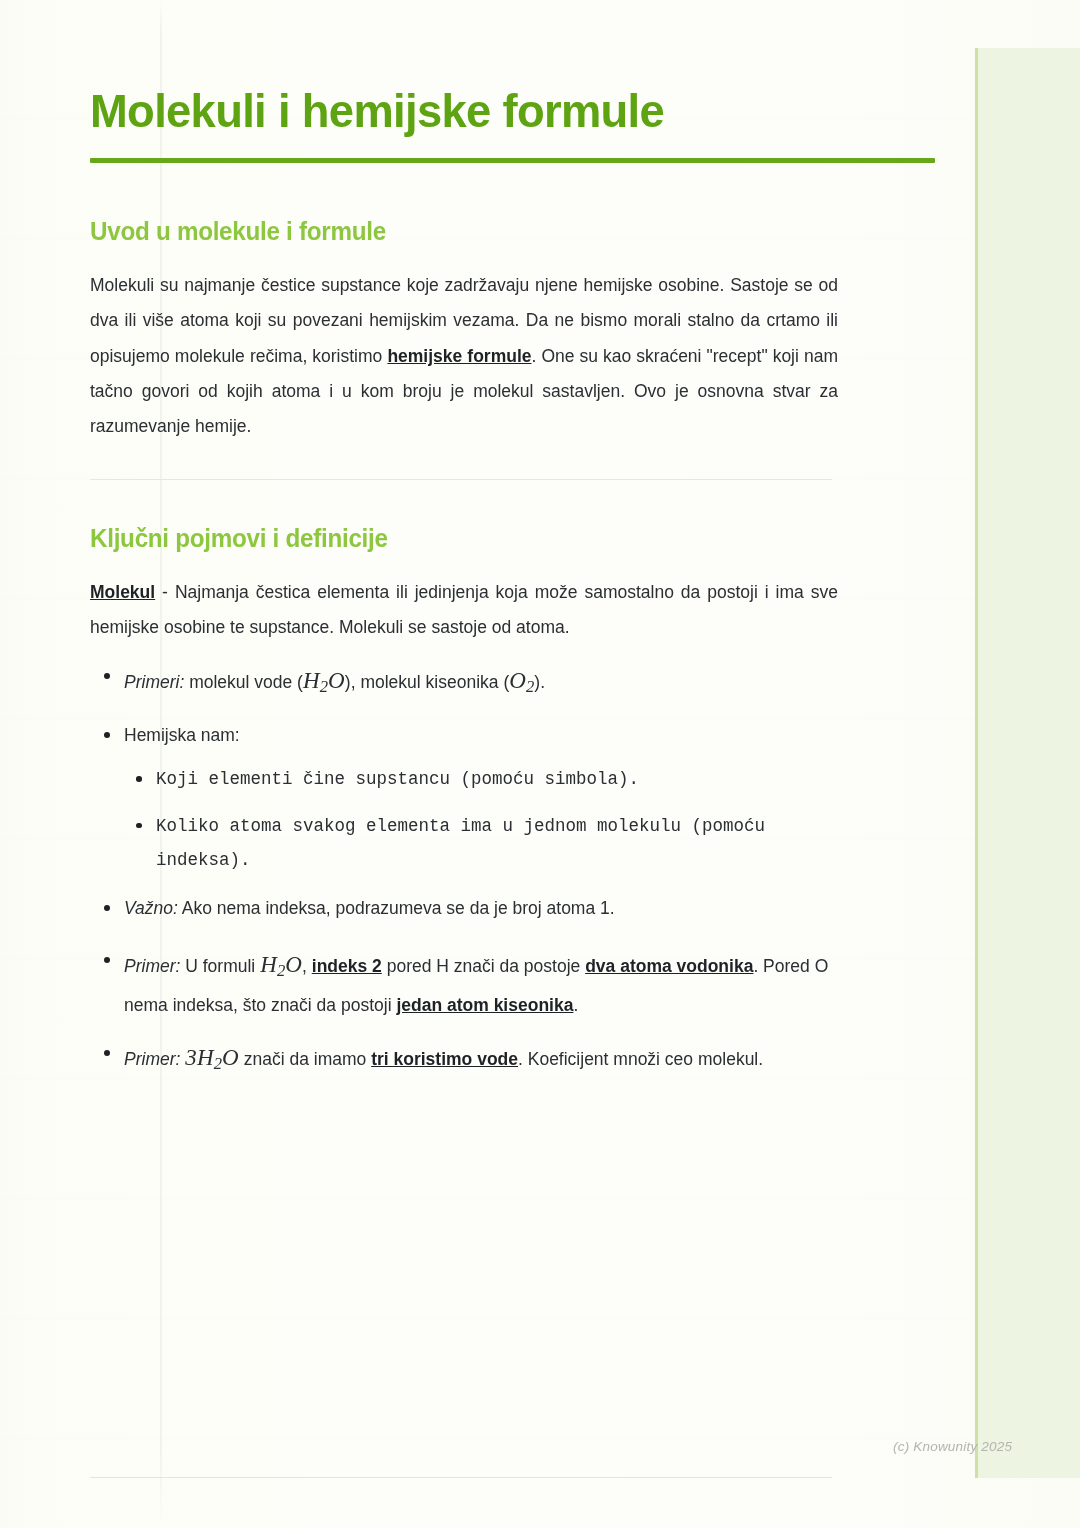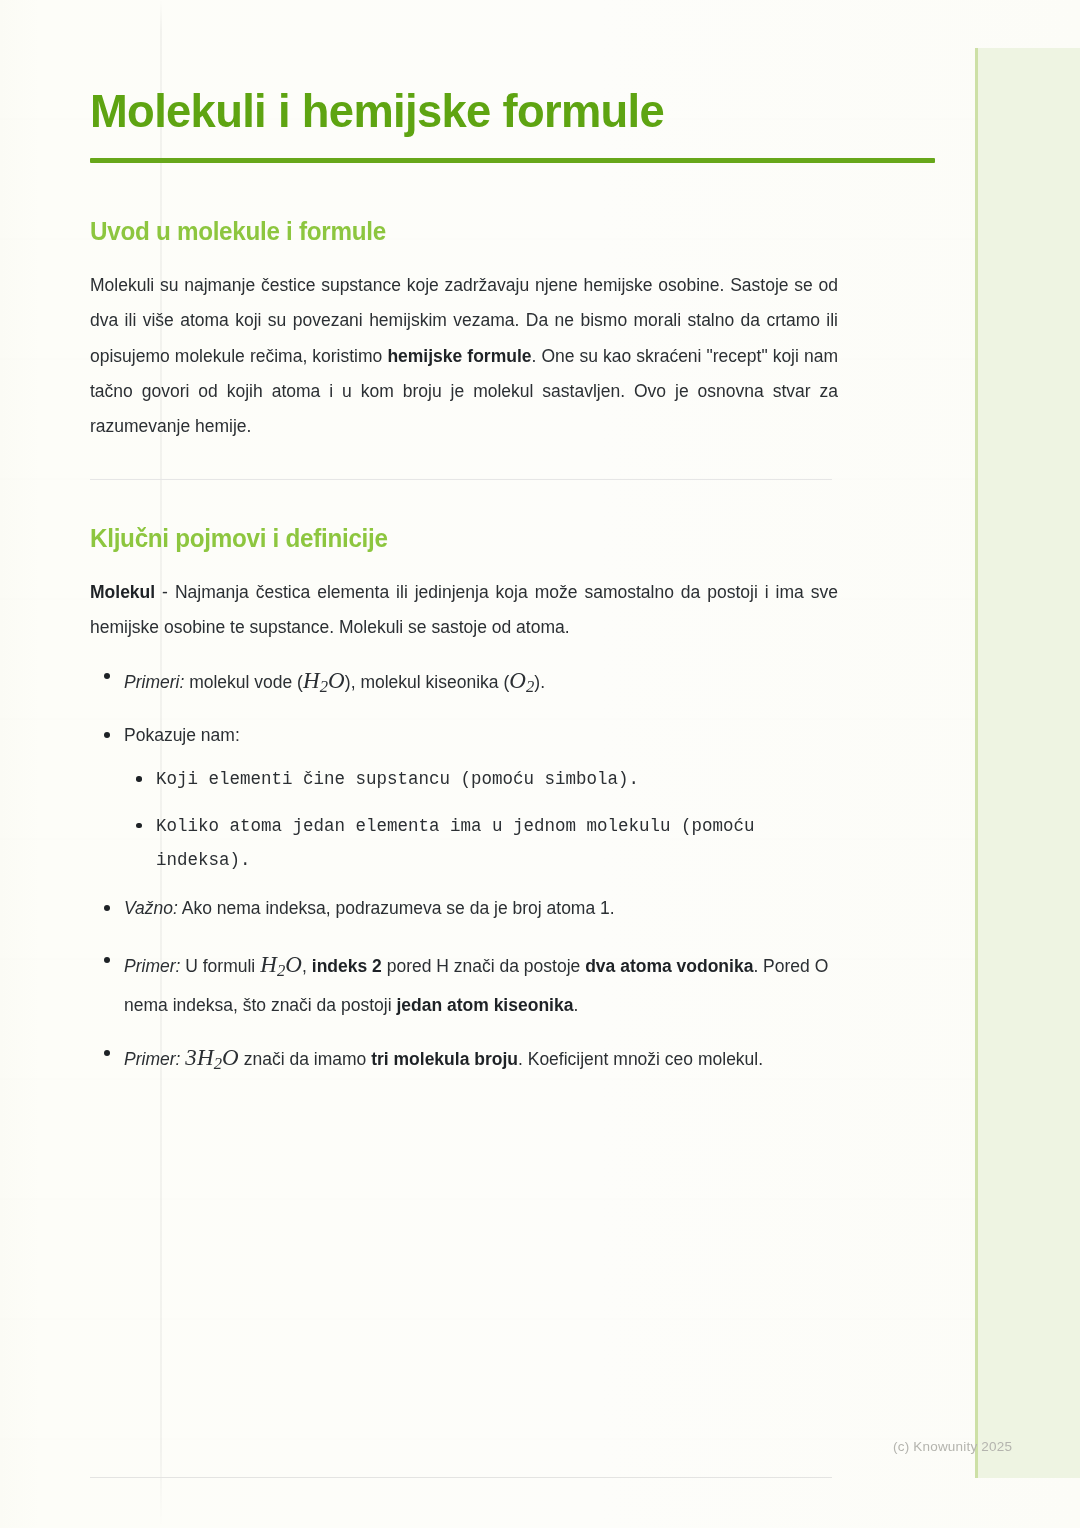--- a/index.html
+++ b/index.html
@@ -116,21 +116,21 @@
   p.para {
     margin: 0 0 12px 0;
     font-size: 17.5px;
     line-height: 2.02;
     color: #2b2f33;
     text-align: justify;
     text-justify: inter-word;
   }
   p.para.last { margin-bottom: 0; }
 
-  b, strong { font-weight: 700; color: #1e2226; }
+  b, strong { font-weight: 700; color: #1e2226; text-decoration: underline; }
 
   em, i { font-style: italic; }
 
   .divider {
     width: 742px;
     height: 1px;
     background: #e6e6e6;
     margin: 34px 0 0 0;
   }
 
@@ -191,20 +191,21 @@
   }
 
   .watermark {
     position: absolute;
     left: 893px;
     top: 1439px;
     font-size: 13.5px;
     color: #b4b4ae;
     letter-spacing: 0.2px;
     white-space: nowrap;
+    font-style: italic;
   }
 
   .bottom-rule {
     position: absolute;
     left: 90px;
     top: 1477px;
     width: 742px;
     height: 1px;
     background: #e4e4e2;
   }
@@ -234,38 +235,38 @@
       <h2 class="section-title tight">Ključni pojmovi i definicije</h2>
 
       <p class="para"><b>Molekul</b><span> - </span><span>Najmanja čestica elementa ili jedinjenja koja može samostalno da postoji i ima sve hemijske osobine te supstance. Molekuli se sastoje od atoma.</span></p>
 
       <ul class="bullets">
         <li><i>Primeri:</i><span> molekul vode (</span><span class="math"><span>H</span><sub>2</sub><span>O</span></span><span>), molekul kiseonika (</span><span class="math"><span>O</span><sub>2</sub></span><span>).</span></li>
       </ul>
 
 
       <ul class="bullets">
-        <li><span>Pokazuje nam:</span>
+        <li><span>Hemijska nam:</span>
           <ul class="bullets">
             <li>Koji elementi čine supstancu (pomoću simbola).</li>
-            <li>Koliko atoma jedan elementa ima u jednom molekulu (pomoću indeksa).</li>
+            <li>Koliko atoma svakog elementa ima u jednom molekulu (pomoću indeksa).</li>
           </ul>
         </li>
       </ul>
 
 
       <ul class="bullets">
         <li><i>Važno:</i><span> Ako nema indeksa, podrazumeva se da je broj atoma 1.</span></li>
 
         <li><i>Primer:</i><span> U formuli </span><span class="math"><span>H</span><sub>2</sub><span>O</span></span><span>, </span><b>indeks 2</b><span> pored H znači da postoje </span><b>dva atoma vodonika</b><span>. Pored O nema indeksa, što znači da postoji </span><b>jedan atom kiseonika</b><span>.</span></li>
       </ul>
 
 
       <ul class="bullets">
-        <li><i>Primer:</i><span> </span><span class="math"><span class="num">3</span><span>H</span><sub>2</sub><span>O</span></span><span> znači da imamo </span><b>tri molekula broju</b><span>. Koeficijent množi ceo molekul.</span></li>
+        <li><i>Primer:</i><span> </span><span class="math"><span class="num">3</span><span>H</span><sub>2</sub><span>O</span></span><span> znači da imamo </span><b>tri koristimo vode</b><span>. Koeficijent množi ceo molekul.</span></li>
       </ul>
 
     </div>
   </div>
 
   <div class="bottom-rule"></div>
 
   <div class="watermark">(c) Knowunity 2025</div>
 
 </div>

